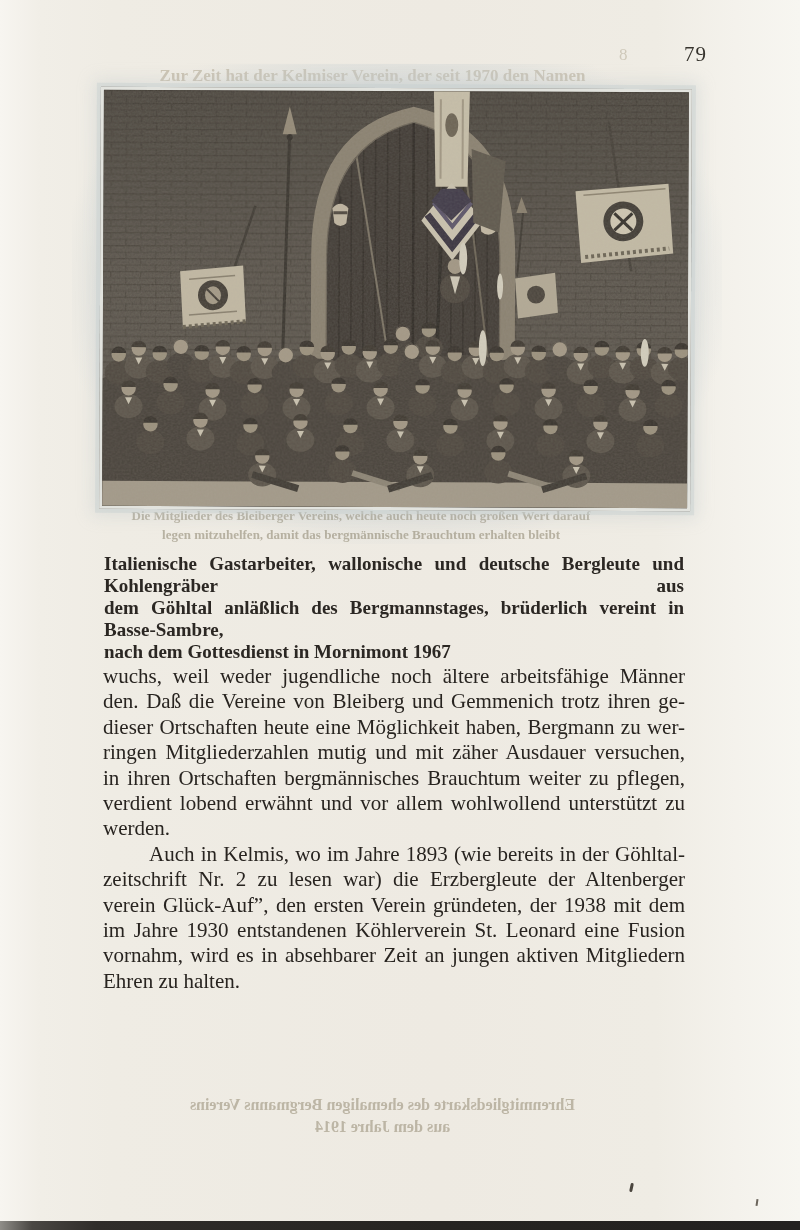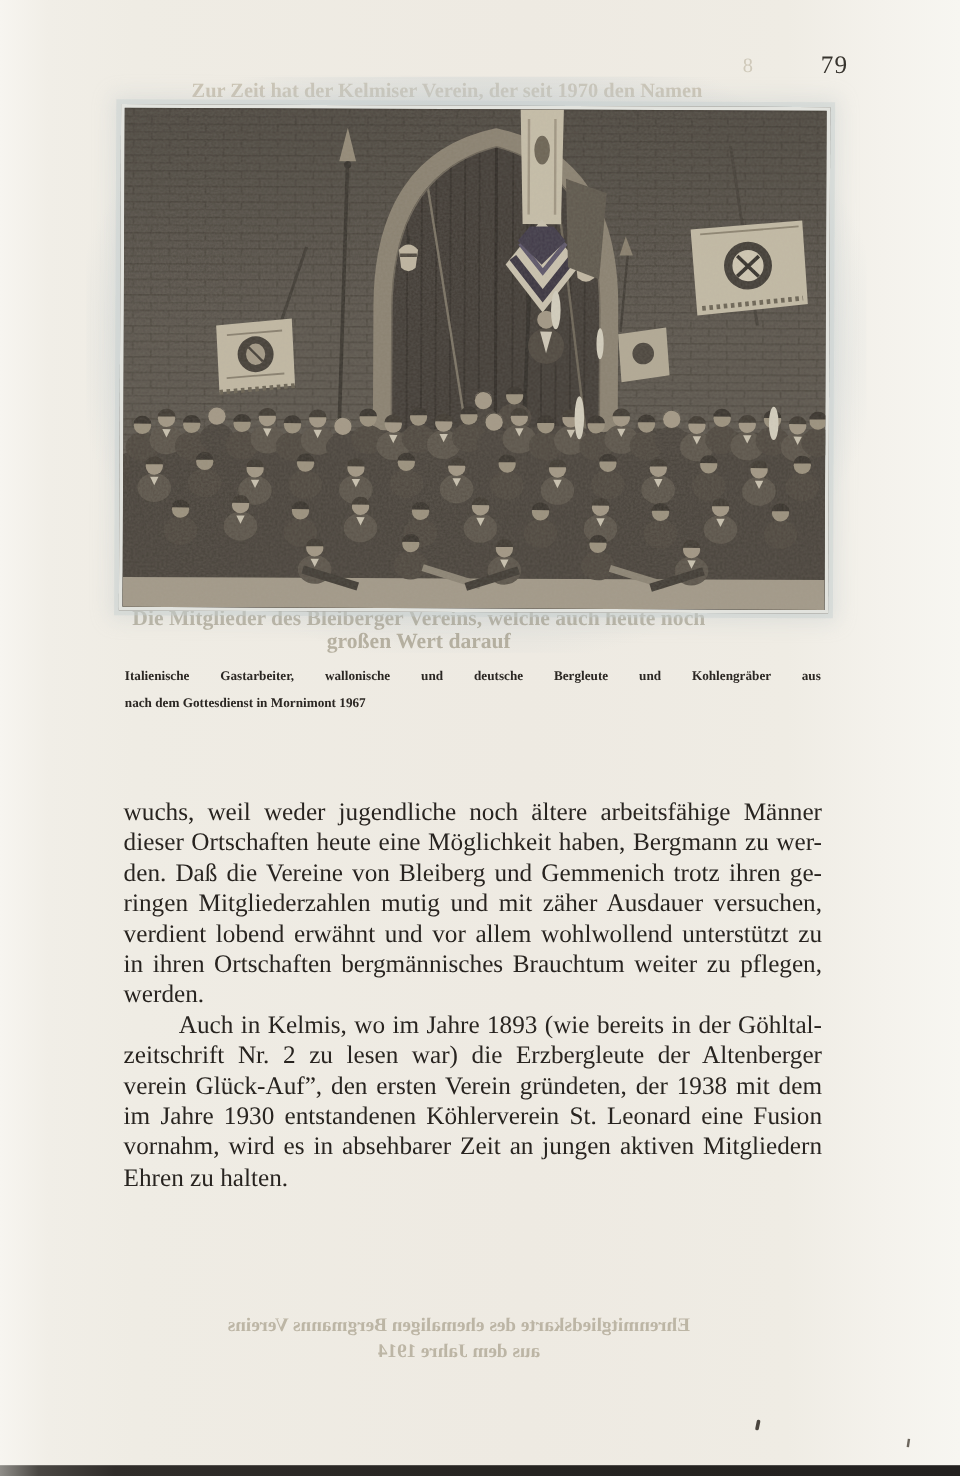--- a/index.html
+++ b/index.html
@@ -6,34 +6,34 @@
   .page {
     position:relative; width:800px; height:1230px; overflow:hidden;
     background:linear-gradient(90deg,#f7f5f0 0%,#f1eee7 5%,#efece4 14%,#eeeae2 55%,#efece4 82%,#f4f2ec 92%,#f7f6f1 100%);
     font-family:"Liberation Serif","DejaVu Serif",serif;
     color:#25221e;
   }
   .page-number { position:absolute; left:684px; top:42px; font-size:21px; letter-spacing:1px; color:#37342e; }
   .ghost { position:absolute; font-weight:bold; text-align:center; filter:blur(0.6px); }
   .ghost-eight { position:absolute; left:619px; top:45px; font-size:17px; color:rgba(150,138,110,0.35); filter:blur(0.5px); }
   .ghost-top { left:95px; top:66px; width:555px; font-size:17px; color:rgba(151,136,106,0.40); }
-  .ghost-photoback { left:84px; top:506px; width:530px; font-size:18px; line-height:19px; color:rgba(128,120,96,0.50); }
+  .ghost-photoback { left:96px; top:506px; width:530px; font-size:13px; line-height:19px; color:rgba(128,120,96,0.50); }
   .ghost-bottom { left:90px; top:1094px; width:585px; font-size:16px; line-height:22px;
                   transform:scaleX(-1); color:rgba(134,124,99,0.48); }
   .photo-halo { position:absolute; left:72px; top:64px; width:650px; height:480px;
     background:radial-gradient(ellipse at 50% 46%, rgba(197,206,209,0.50) 52%, rgba(197,206,209,0.0) 74%); }
   .photo {
     position:absolute; left:100px; top:88px; width:585px; height:416px;
     border:3px solid #e2e3de; background:#57524b;
     box-shadow:0 0 0 4px rgba(200,208,209,0.45), 0 0 16px 7px rgba(188,199,201,0.35);
     transform:rotate(0.25deg);
   }
   .photo svg { display:block; width:100%; height:100%; }
   .caption { position:absolute; left:104px; top:553px; width:580px; font-weight:bold;
-             font-size:11px; line-height:22px; color:#2b2723; }
+             font-size:19px; line-height:22px; color:#2b2723; }
   .caption .j { text-align:justify; text-align-last:justify; }
   .caption .c { }
   .bodytext { position:absolute; left:103px; top:664px; width:582px; font-size:21px;
               line-height:25.4px; color:#282420; }
   .line { text-align:justify; text-align-last:justify; }
   .line.last { text-align-last:left; }
   .para2 { margin-top:0; }
   .indent { text-indent:46px; }
   .bottom-bar { position:absolute; left:0; bottom:0; width:800px; height:9px;
     background:linear-gradient(90deg,#8f8d88 0%,#4a4743 4%,#302d2a 12%,#262421 55%,#232120 100%); }
@@ -49,20 +49,21 @@
 
   <span class="ghost-eight">8</span>
   <div class="page-number">79</div>
 
   <div class="ghost ghost-top">Zur Zeit hat der Kelmiser Verein, der seit 1970 den Namen</div>
 
   <div class="photo-halo"></div>
 
   <div class="ghost ghost-photoback">
     <div>Die Mitglieder des Bleiberger Vereins, welche auch heute noch großen Wert darauf</div>
+    <div>legen mitzuhelfen, damit das bergmännische Brauchtum erhalten bleibt</div>
   </div>
 
   <div class="photo" role="img" aria-label="Schwarzweiß-Gruppenfoto: Bergleute mit Fahnen und Bannern vor dem Backstein-Portal einer Kirche">
     <svg viewBox="0 0 585 418" preserveAspectRatio="none">
       <defs>
         <pattern id="bricks" width="30" height="13" patternUnits="userSpaceOnUse">
           <rect width="30" height="13" fill="#5b564f"></rect>
           <rect width="30" height="1.3" y="0" fill="#4b463f"></rect>
           <rect width="30" height="1.3" y="6.5" fill="#514c45"></rect>
           <rect width="1.3" height="6.5" x="7" y="0" fill="#4d4841"></rect>
@@ -279,31 +280,32 @@
         </g>
       </g>
 
       <rect width="585" height="418" filter="url(#grain)" opacity="0.45"></rect>
       <rect width="585" height="418" fill="#705f48" opacity="0.07"></rect>
     </svg>
   </div>
 
   <div class="caption">
     <div class="j">Italienische Gastarbeiter, wallonische und deutsche Bergleute und Kohlengräber aus</div>
+    <div class="j">dem Göhltal anläßlich des Bergmannstages, brüderlich vereint in Basse-Sambre,</div>
     <div class="c">nach dem Gottesdienst in Mornimont 1967</div>
   </div>
 
   <div class="bodytext">
     <div class="para1">
       <div class="line">wuchs, weil weder jugendliche noch ältere arbeitsfähige Männer</div>
+      <div class="line">den. Daß die Vereine von Bleiberg und Gemmenich trotz ihren ge-</div>
       <div class="line">dieser Ortschaften heute eine Möglichkeit haben, Bergmann zu wer-</div>
-      <div class="line">den. Daß die Vereine von Bleiberg und Gemmenich trotz ihren ge-</div>
       <div class="line">ringen Mitgliederzahlen mutig und mit zäher Ausdauer versuchen,</div>
+      <div class="line">in ihren Ortschaften bergmännisches Brauchtum weiter zu pflegen,</div>
       <div class="line">verdient lobend erwähnt und vor allem wohlwollend unterstützt zu</div>
-      <div class="line">in ihren Ortschaften bergmännisches Brauchtum weiter zu pflegen,</div>
       <div class="line last">werden.</div>
     </div>
     <div class="para2">
       <div class="line indent">Auch in Kelmis, wo im Jahre 1893 (wie bereits in der Göhltal-</div>
       <div class="line">zeitschrift Nr. 2 zu lesen war) die Erzbergleute der Altenberger</div>
       <div class="line">verein Glück-Auf”, den ersten Verein gründeten, der 1938 mit dem</div>
       <div class="line">im Jahre 1930 entstandenen Köhlerverein St. Leonard eine Fusion</div>
       <div class="line">vornahm, wird es in absehbarer Zeit an jungen aktiven Mitgliedern</div>
       <div class="line last">Ehren zu halten.</div>
     </div>

